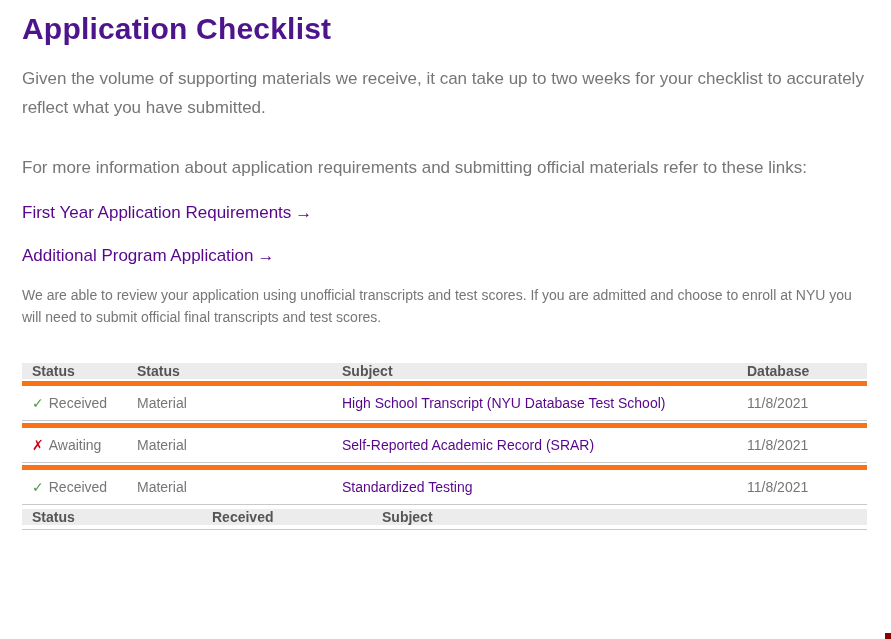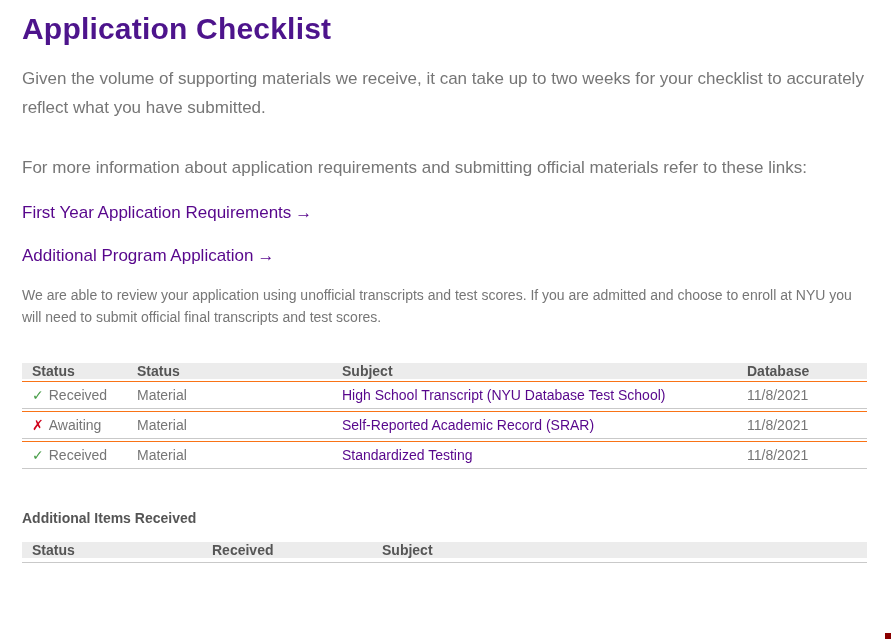--- a/index.html
+++ b/index.html
@@ -60,24 +60,24 @@
     background: #ececec;
     color: #555555;
     font-weight: 700;
     text-align: left;
     height: 16px;
     padding: 0 8px 0 10px;
     vertical-align: middle;
   }
   table.checklist td {
     color: #767676;
-    height: 28px;
+    height: 40px;
     padding: 0 8px 0 10px;
     vertical-align: middle;
-    border-top: 1px solid #f97316;
+    border-top: 5px solid #f97316;
     border-bottom: 1px solid #c9c9c9;
     background: #ffffff;
   }
   table.checklist col.c-status   { width: 105px; }
   table.checklist col.c-section  { width: 205px; }
   table.checklist col.c-subject  { width: 405px; }
   table.checklist col.c-deadline { width: auto;  }
   table.additional col.c2-status   { width: 180px; }
   table.additional col.c2-received { width: 170px; }
   table.additional col.c2-subject  { width: auto;  }
@@ -159,21 +159,20 @@
       </tr>
       <tr>
         <td><span class="status-icon received">✓</span><span>Received</span></td>
         <td>Material</td>
         <td><a class="subject-link">Standardized Testing</a></td>
         <td>11/8/2021</td>
       </tr>
     </tbody>
   </table>
 
-  <div class="section-heading">Additional Items Received</div>
 
   <table class="checklist additional">
     <colgroup>
       <col class="c2-status">
         <col class="c2-received">
         <col class="c2-subject">
     </colgroup>
     <thead>
       <tr>
         <th>Status</th>

